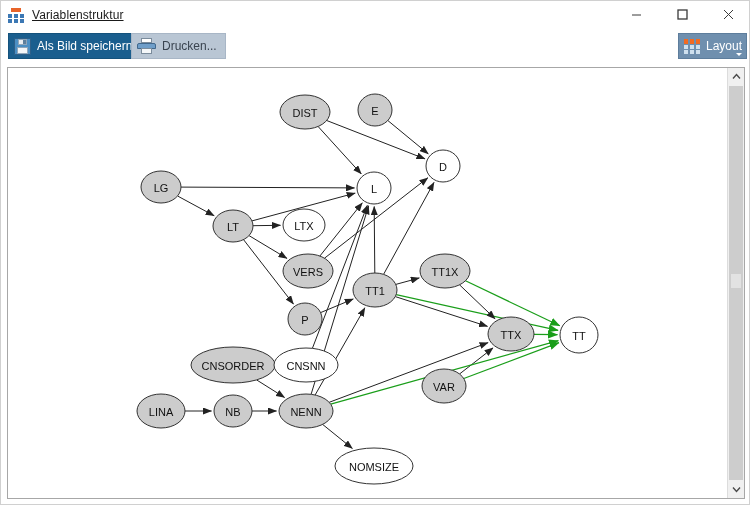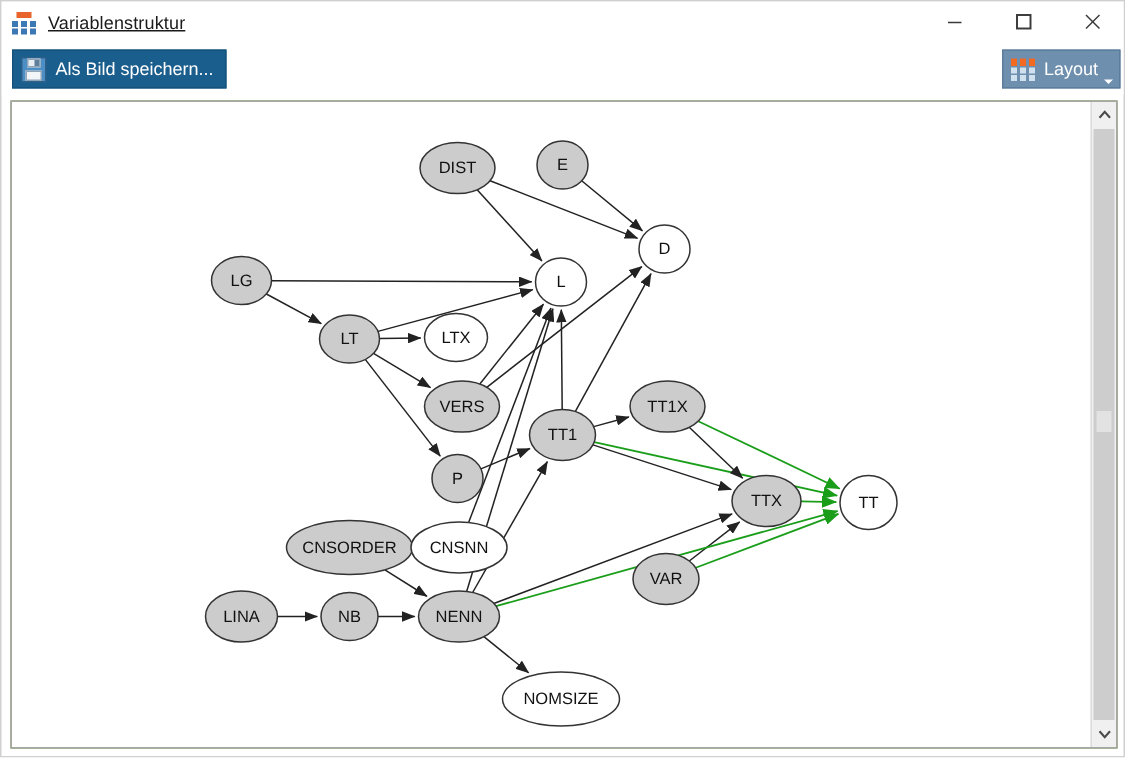--- a/index.html
+++ b/index.html
@@ -99,21 +99,21 @@
     left: 130px;
     background: #b9c6d4;
     color: #3a4450;
     border-color: #a8b6c6;
   }
   #btn-layout {
     right: 4px;
     background: #6f8fae;
     color: #ffffff;
     border-color: #5d7d9c;
-    padding-right: 14px;
+    padding-right: 4px;
   }
   #btn-layout .caret {
     position: absolute;
     right: 4px; bottom: 2px;
     width: 0; height: 0;
     border-left: 3px solid transparent;
     border-right: 3px solid transparent;
     border-top: 3px solid #ffffff;
   }
 
@@ -142,21 +142,21 @@
   .ico-layout .o { background:#f26a21; }
   .ico-layout .b { background:#cfe0ee; }
 
   
   #canvas-wrap {
     position: absolute;
     left: 6px; top: 66px;
     width: 738px; height: 432px;
     box-sizing: border-box;
     border: 1px solid #a7a7a7;
-    background: #4d7c0f;
+    background: #c4b5fd;
     overflow: hidden;
   }
   #graph-svg { display: block; background:#ffffff; }
 
   
   #vscroll {
     position: absolute;
     right: 0; top: 0;
     width: 17px; height: 430px;
     background: #f0f0f0;
@@ -238,20 +238,28 @@
     <div class="tbtn" id="btn-save">
       <span class="ico-floppy">
         <span class="body"></span>
           <span class="shutter"></span>
         <span class="shutter2"></span>
           <span class="label"></span>
       </span>
       <span class="tbtn-label">Als Bild speichern...</span>
     </div>
 
+    <div class="tbtn" id="btn-print">
+      <span class="ico-printer">
+        <span class="top"></span>
+          <span class="mid"></span>
+          <span class="out"></span>
+      </span>
+      <span class="tbtn-label">Drucken...</span>
+    </div>
 
     <div class="tbtn" id="btn-layout">
       <span class="ico-layout">
         <i class="o" style="left:0;top:0;width:4px;height:5px;"></i>
         <i class="o" style="left:6px;top:0;width:4px;height:5px;"></i>
         <i class="o" style="left:12px;top:0;width:4px;height:5px;"></i>
         <i class="b" style="left:0;top:6px;width:4px;height:4px;"></i>
         <i class="b" style="left:6px;top:6px;width:4px;height:4px;"></i>
         <i class="b" style="left:12px;top:6px;width:4px;height:4px;"></i>
         <i class="b" style="left:0;top:11px;width:4px;height:4px;"></i>

